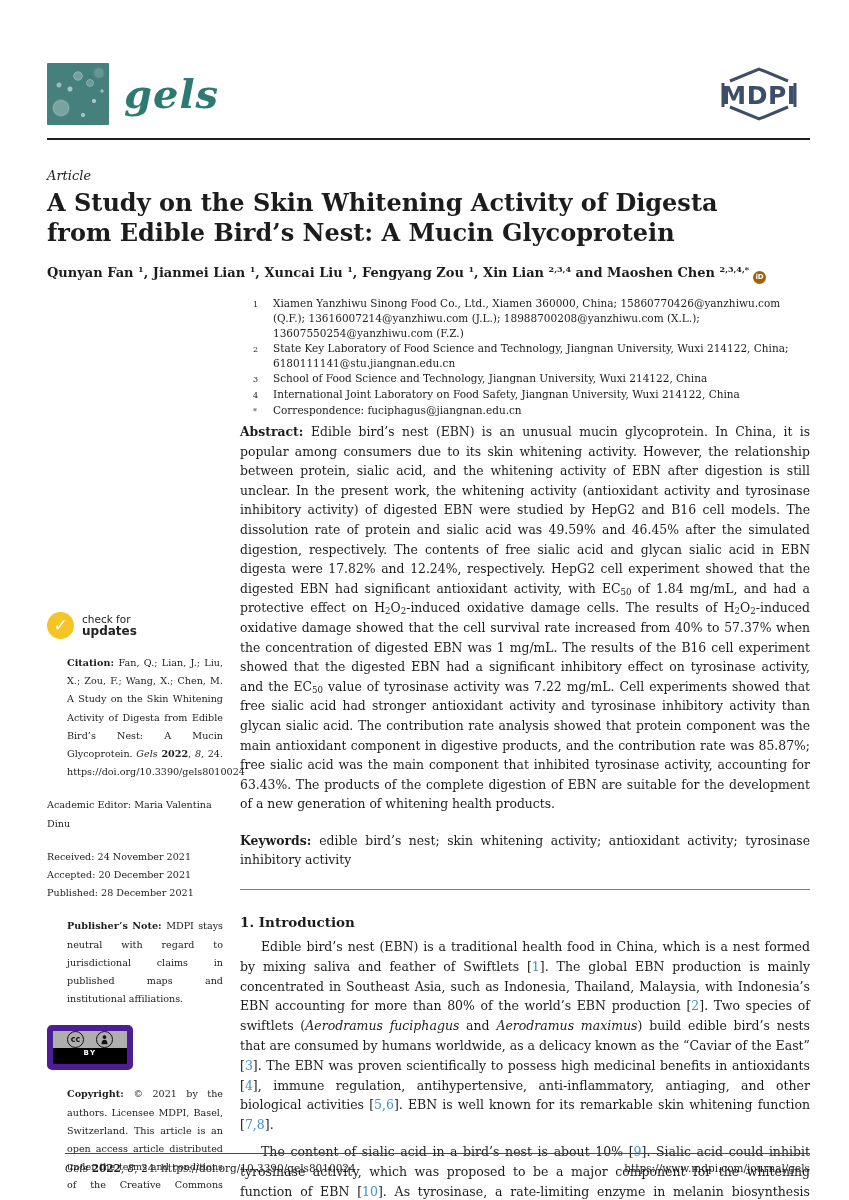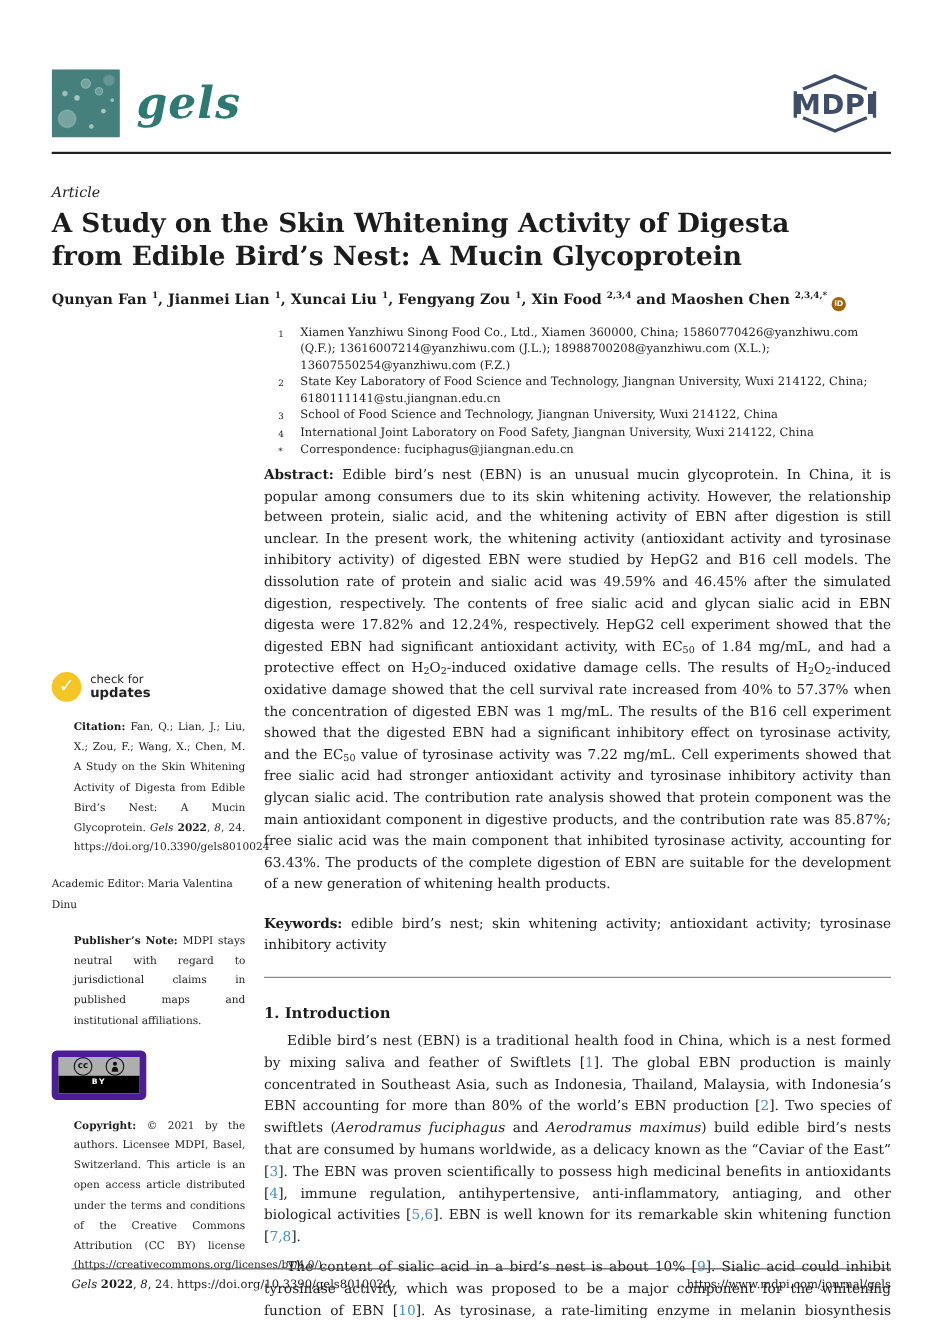--- a/index.html
+++ b/index.html
@@ -100,39 +100,44 @@
         </g>
         <text x="51" y="38" text-anchor="middle" font-family="DejaVu Sans, sans-serif" font-size="25" font-weight="bold" fill="#3e4e68" letter-spacing="0.5">MDPI</text>
       </svg>
     </div>
   </div>
   <hr class="top-rule">
 
   <div class="article-type">Article</div>
   <div class="title">A Study on the Skin Whitening Activity of Digesta from Edible Bird’s Nest: A Mucin Glycoprotein</div>
   <div class="authors">
-    <span><span>Qunyan Fan </span><span class="rt-sup">1</span><span>, Jianmei Lian </span><span class="rt-sup">1</span><span>, Xuncai Liu </span><span class="rt-sup">1</span><span>, Fengyang Zou </span><span class="rt-sup">1</span><span>, Xin Food </span><span class="rt-sup">2,3,4</span><span> and Maoshen Chen </span><span class="rt-sup">2,3,4,*</span></span>
+    <span><span>Qunyan Fan </span><span class="rt-sup">1</span><span>, Jianmei Lian </span><span class="rt-sup">1</span><span>, Xuncai Liu </span><span class="rt-sup">1</span><span>, Fengyang Zou </span><span class="rt-sup">1</span><span>, Xin Lian </span><span class="rt-sup">2,3,4</span><span> and Maoshen Chen </span><span class="rt-sup">2,3,4,*</span></span>
     <span class="orcid">iD</span>
   </div>
 
   <div class="columns">
 
     <div class="sidebar">
       <div class="badge">
         <div class="badge-circle">✓</div>
         <div>
           <div class="badge-l1">check for</div>
           <div class="badge-l2">updates</div>
         </div>
       </div>
 
       <div class="side-block side-just"><span class="rt-b">Citation: </span><span>Fan, Q.; Lian, J.; Liu, X.; Zou, F.; Wang, X.; Chen, M. A Study on the Skin Whitening Activity of Digesta from Edible Bird’s Nest: A Mucin Glycoprotein. </span><span class="rt-i">Gels</span><span> </span><span class="rt-b">2022</span><span>, </span><span class="rt-i">8</span><span>, 24. https://doi.org/10.3390/gels8010024</span></div>
 
       <div class="side-block">Academic Editor: Maria Valentina Dinu</div>
 
+      <div class="side-block">
+        <div>Received: 24 November 2021</div>
+        <div>Accepted: 20 December 2021</div>
+        <div>Published: 28 December 2021</div>
+      </div>
 
       <div class="side-block side-just"><span class="rt-b">Publisher’s Note: </span><span>MDPI stays neutral with regard to jurisdictional claims in published maps and institutional affiliations.</span></div>
 
       <div class="cc-badge">
         <div class="cc-top">
           <div class="cc-circ">cc</div>
           <div class="cc-circ">
             <svg width="11" height="11" viewBox="0 0 10 10" fill="#111">
               <circle cx="5" cy="2.8" r="1.7"></circle>
               <path d="M2.3 9.3 Q2.3 5.2 5 5.2 Q7.7 5.2 7.7 9.3 Z"></path>

